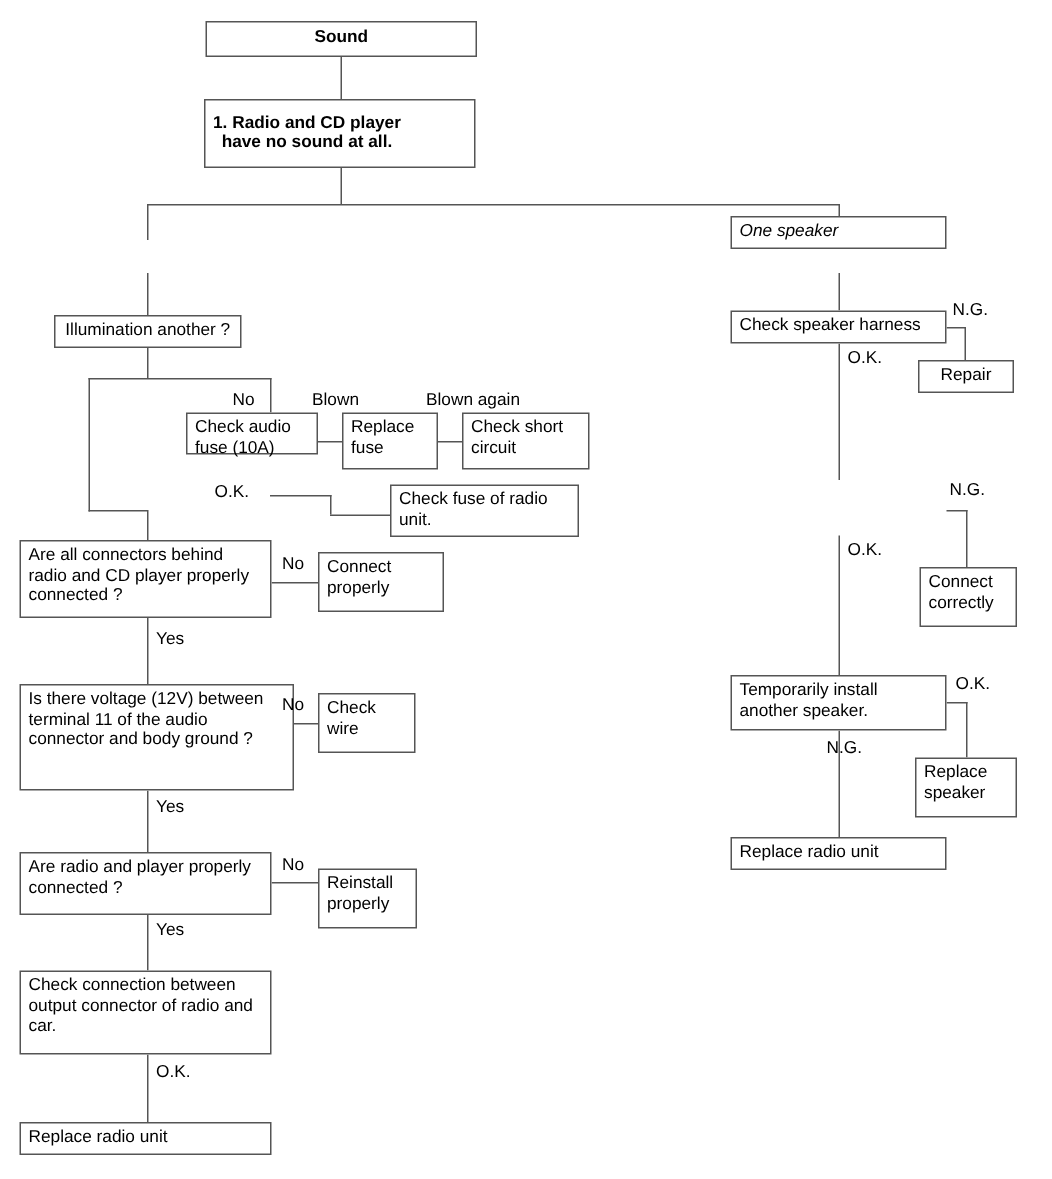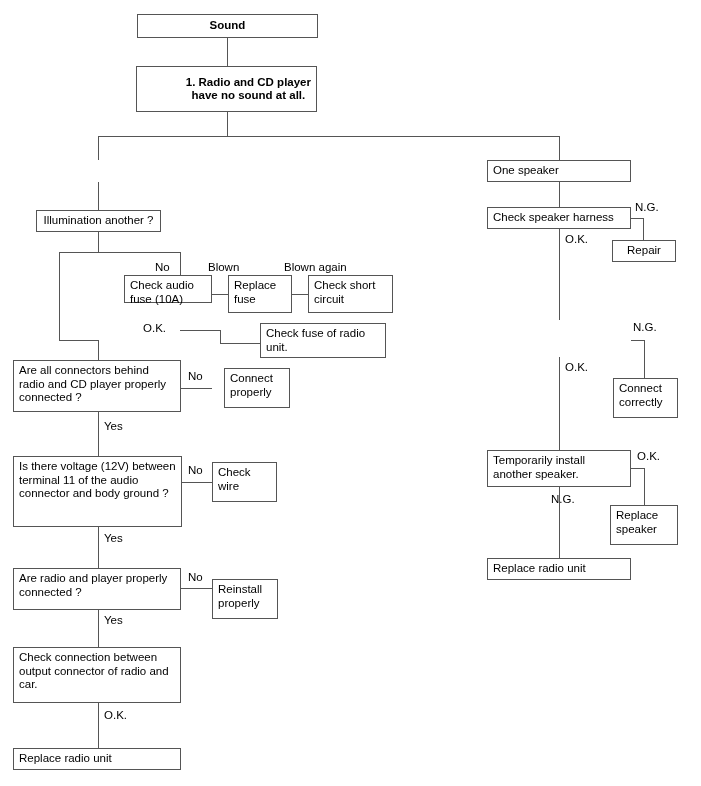--- a/index.html
+++ b/index.html
@@ -17,21 +17,21 @@
   .ln.v{width:1px;}
 </style>
 </head>
 <body>
 
 <div id="stage">
 
   <div class="box ctr vmid bold" style="left:137px;top:14px;width:181px;height:24px;">Sound</div>
   <div class="ln v" style="left:227px;top:38px;height:28px;"></div>
 
-  <div class="box ctr vmid bold" style="left:136px;top:66px;width:181px;height:46px;justify-content:flex-end;">
+  <div class="box ctr vmid bold" style="left:136px;top:66px;width:181px;height:46px;justify-content:flex-start;">
     <div style="text-align:center;">
       <span>1. Radio and CD player</span><br>
       <span>have no sound at all.</span>
     </div>
   </div>
 
   <div class="ln v" style="left:227px;top:112px;height:24px;"></div>
   <div class="ln h" style="left:98px;top:136px;width:462px;"></div>
   <div class="ln v" style="left:98px;top:136px;height:24px;"></div>
   <div class="ln v" style="left:559px;top:136px;height:24px;"></div>
@@ -64,26 +64,26 @@
   <div class="lbl" style="left:143px;top:322px;">O.K.</div>
   <div class="ln h" style="left:180px;top:330px;width:41px;"></div>
   <div class="ln v" style="left:220px;top:330px;height:13px;"></div>
   <div class="ln h" style="left:220px;top:343px;width:40px;"></div>
 
   <div class="box" style="left:13px;top:360px;width:168px;height:52px;">Are all connectors behind radio and CD player properly connected ?</div>
 
   <div class="box" style="left:260px;top:323px;width:126px;height:35px;">Check fuse of radio unit.</div>
   <div class="ln h" style="left:181px;top:388px;width:31px;"></div>
   <div class="lbl" style="left:188px;top:370px;">No</div>
-  <div class="box" style="left:224px;top:368px;width:66px;height:40px;">Connect properly</div>
+  <div class="box" style="left:212px;top:368px;width:84px;height:40px;">Connect properly</div>
 
   <div class="ln v" style="left:98px;top:412px;height:44px;"></div>
   <div class="lbl" style="left:104px;top:420px;">Yes</div>
 
-  <div class="box" style="left:13px;top:456px;width:169px;height:71px;">Is there voltage (12V) between terminal 11 of the audio connector and body ground ?</div>
+  <div class="box" style="left:13px;top:456px;width:183px;height:71px;">Is there voltage (12V) between terminal 11 of the audio connector and body ground ?</div>
   <div class="ln h" style="left:182px;top:482px;width:30px;"></div>
   <div class="lbl" style="left:188px;top:464px;">No</div>
   <div class="box" style="left:212px;top:462px;width:65px;height:40px;">Check wire</div>
 
   <div class="ln v" style="left:98px;top:527px;height:41px;"></div>
   <div class="lbl" style="left:104px;top:532px;">Yes</div>
 
   <div class="box" style="left:13px;top:568px;width:168px;height:42px;">Are radio and player properly connected ?</div>
   <div class="ln h" style="left:181px;top:588px;width:31px;"></div>
   <div class="lbl" style="left:188px;top:571px;">No</div>
@@ -92,21 +92,21 @@
   <div class="ln v" style="left:98px;top:610px;height:37px;"></div>
   <div class="lbl" style="left:104px;top:614px;">Yes</div>
 
   <div class="box" style="left:13px;top:647px;width:168px;height:56px;">Check connection between output connector of radio and car.</div>
 
   <div class="ln v" style="left:98px;top:703px;height:45px;"></div>
   <div class="lbl" style="left:104px;top:709px;">O.K.</div>
 
   <div class="box vmid" style="left:13px;top:748px;width:168px;height:22px;">Replace radio unit</div>
 
-  <div class="box vmid" style="left:487px;top:160px;width:144px;height:22px;">One speaker</div>
+  <div class="box vmid" style="left:487px;top:144px;width:144px;height:22px;font-style:italic;">One speaker</div>
   <div class="ln v" style="left:559px;top:182px;height:25px;"></div>
 
   <div class="box vmid" style="left:487px;top:207px;width:144px;height:22px;">Check speaker harness</div>
 
   <div class="lbl" style="left:635px;top:201px;">N.G.</div>
   <div class="ln h" style="left:631px;top:218px;width:13px;"></div>
   <div class="ln v" style="left:643px;top:218px;height:22px;"></div>
 
   <div class="box vmid ctr" style="left:612px;top:240px;width:64px;height:22px;">Repair</div>
 

